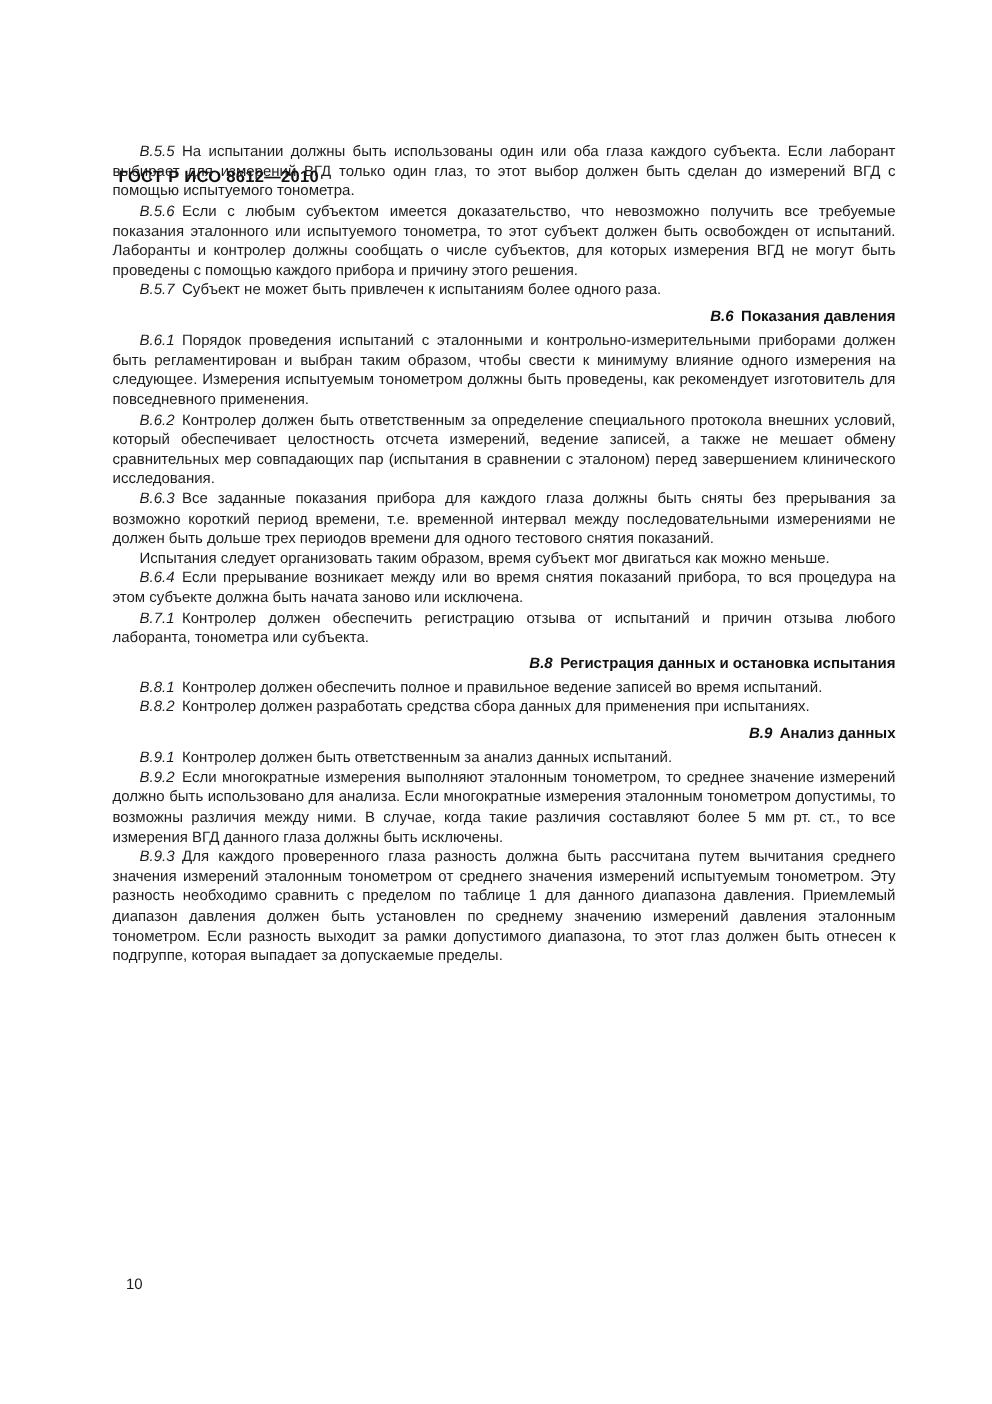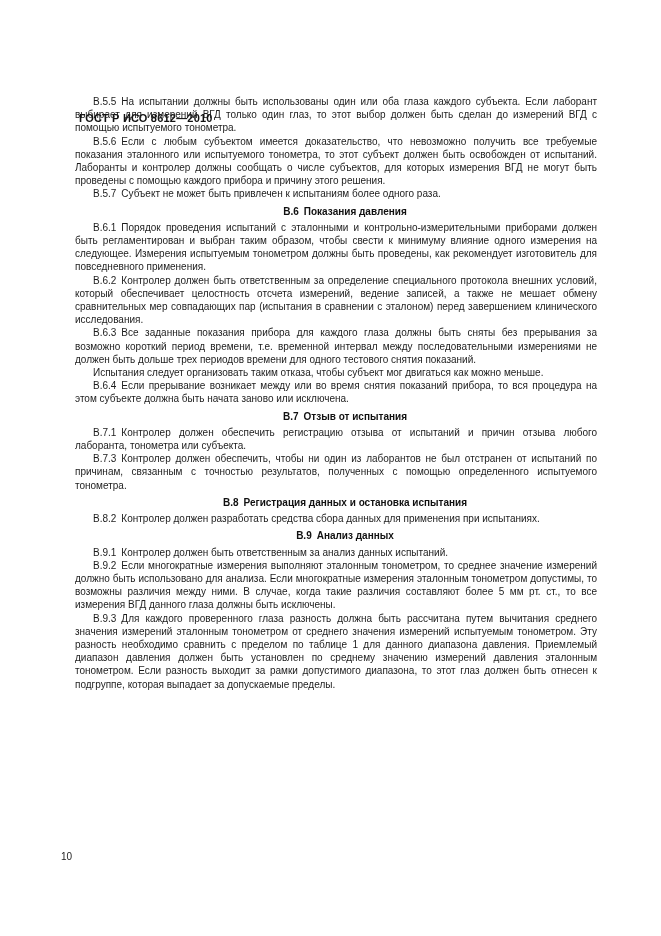--- a/index.html
+++ b/index.html
@@ -39,56 +39,56 @@
   }
   .doc-body p {
     margin: 0;
   }
   .doc-body p.para {
     text-indent: 18px;
   }
   .doc-body p.heading {
     font-weight: bold;
     text-indent: 18px;
-    text-align: center;
+    text-align: right;
     margin-top: 4px;
     margin-bottom: 3px;
     color: #111111;
   }
   .num {
     white-space: nowrap;
+    font-style: italic;
   }
   .page-number {
     position: absolute;
-    left: 61px;
+    left: 84px;
     top: 851px;
     font-size: 10px;
     color: #1c1c1c;
   }
 </style>
 </head>
 <body>
 
 <div class="page">
   <div class="doc-header">ГОСТ Р ИСО 8612—2010</div>
 
   <div class="doc-body">
       <p class="para"><span class="num">В.5.5</span> На испытании должны быть использованы один или оба глаза каждого субъекта. Если лаборант выбирает для измерений ВГД только один глаз, то этот выбор должен быть сделан до измерений ВГД с помощью испытуемого тонометра.</p>
       <p class="para"><span class="num">В.5.6</span> Если с любым субъектом имеется доказательство, что невозможно получить все требуемые показания эталонного или испытуемого тонометра, то этот субъект должен быть освобожден от испытаний. Лаборанты и контролер должны сообщать о числе субъектов, для которых измерения ВГД не могут быть проведены с помощью каждого прибора и причину этого решения.</p>
       <p class="para"><span class="num">В.5.7</span> Субъект не может быть привлечен к испытаниям более одного раза.</p>
       <p class="heading"><span class="num">В.6</span> Показания давления</p>
       <p class="para"><span class="num">В.6.1</span> Порядок проведения испытаний с эталонными и контрольно-измерительными приборами должен быть регламентирован и выбран таким образом, чтобы свести к минимуму влияние одного измерения на следующее. Измерения испытуемым тонометром должны быть проведены, как рекомендует изготовитель для повседневного применения.</p>
       <p class="para"><span class="num">В.6.2</span> Контролер должен быть ответственным за определение специального протокола внешних условий, который обеспечивает целостность отсчета измерений, ведение записей, а также не мешает обмену сравнительных мер совпадающих пар (испытания в сравнении с эталоном) перед завершением клинического исследования.</p>
       <p class="para"><span class="num">В.6.3</span> Все заданные показания прибора для каждого глаза должны быть сняты без прерывания за возможно короткий период времени, т.е. временной интервал между последовательными измерениями не должен быть дольше трех периодов времени для одного тестового снятия показаний.</p>
-      <p class="para">Испытания следует организовать таким отказа, чтобы субъект мог двигаться как можно меньше.</p>
+      <p class="para">Испытания следует организовать таким образом, время субъект мог двигаться как можно меньше.</p>
       <p class="para"><span class="num">В.6.4</span> Если прерывание возникает между или во время снятия показаний прибора, то вся процедура на этом субъекте должна быть начата заново или исключена.</p>
-      <p class="heading"><span class="num">В.7</span> Отзыв от испытания</p>
       <p class="para"><span class="num">В.7.1</span> Контролер должен обеспечить регистрацию отзыва от испытаний и причин отзыва любого лаборанта, тонометра или субъекта.</p>
-      <p class="para"><span class="num">В.7.3</span> Контролер должен обеспечить, чтобы ни один из лаборантов не был отстранен от испытаний по причинам, связанным с точностью результатов, полученных с помощью определенного испытуемого тонометра.</p>
       <p class="heading"><span class="num">В.8</span> Регистрация данных и остановка испытания</p>
+      <p class="para"><span class="num">В.8.1</span> Контролер должен обеспечить полное и правильное ведение записей во время испытаний.</p>
       <p class="para"><span class="num">В.8.2</span> Контролер должен разработать средства сбора данных для применения при испытаниях.</p>
       <p class="heading"><span class="num">В.9</span> Анализ данных</p>
       <p class="para"><span class="num">В.9.1</span> Контролер должен быть ответственным за анализ данных испытаний.</p>
       <p class="para"><span class="num">В.9.2</span> Если многократные измерения выполняют эталонным тонометром, то среднее значение измерений должно быть использовано для анализа. Если многократные измерения эталонным тонометром допустимы, то возможны различия между ними. В случае, когда такие различия составляют более 5 мм рт. ст., то все измерения ВГД данного глаза должны быть исключены.</p>
       <p class="para"><span class="num">В.9.3</span> Для каждого проверенного глаза разность должна быть рассчитана путем вычитания среднего значения измерений эталонным тонометром от среднего значения измерений испытуемым тонометром. Эту разность необходимо сравнить с пределом по таблице 1 для данного диапазона давления. Приемлемый диапазон давления должен быть установлен по среднему значению измерений давления эталонным тонометром. Если разность выходит за рамки допустимого диапазона, то этот глаз должен быть отнесен к подгруппе, которая выпадает за допускаемые пределы.</p>
     </div>
 
   <div class="page-number">10</div>
 </div>
 

